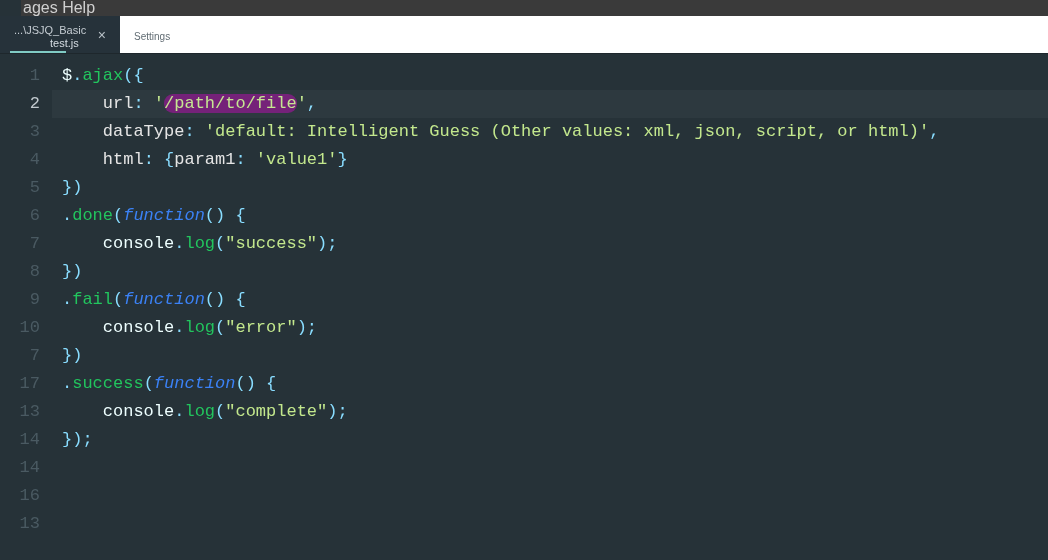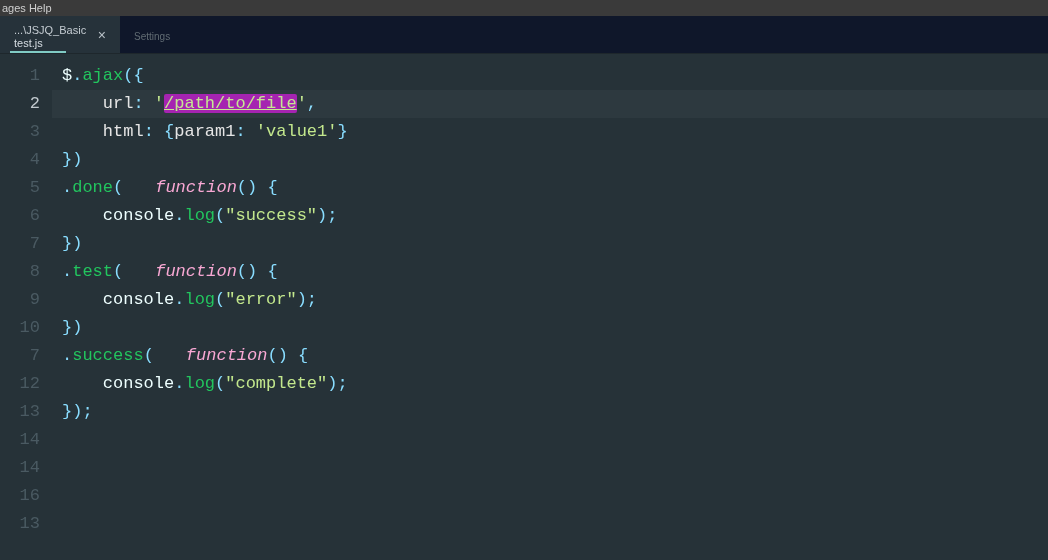--- a/index.html
+++ b/index.html
@@ -8,28 +8,29 @@
     background: #263238;
     font-family: "Consolas", "Menlo", "Courier New", monospace;
     font-size: 17px;
     color: #c3cee3;
   }
   .menubar {
     height: 16px;
     background: #3a3a3a;
     color: #d0d0d0;
     font-family: "Segoe UI", Arial, sans-serif;
-    font-size: 11px;
+    font-size: 16px;
     padding-left: 2px;
     display: flex;
     align-items: center;
+    margin-left: 21px;
   }
   .tabbar {
     height: 38px;
-    background: #0f172a;
+    background: #ffffff;
     display: flex;
     align-items: stretch;
     border-bottom: 1px solid #1e272c;
   }
   .tab {
     display: flex;
     flex-direction: column;
     justify-content: center;
     color: #9aa8b0;
     font-family: "Segoe UI", Arial, sans-serif;
@@ -43,21 +44,21 @@
     color: #d6dde3;
   }
   .tab.active::after {
     content: "";
     position: absolute;
     left: 10px; right: 54px; bottom: 0;
     height: 2px;
     background: #80cbc4;
   }
   .tab .path { line-height: 1.1; opacity: 0.9; }
-  .tab .file { line-height: 1.1; }
+  .tab .file { line-height: 1.1; margin-left: 36px; }
   .tab .close {
     position: absolute;
     right: 14px;
     top: 50%;
     transform: translateY(-50%);
     color: #b9c2c8;
     font-size: 14px;
     cursor: pointer;
   }
   .tab.plain {
@@ -100,29 +101,28 @@
   }
   .highlight {
     position: absolute;
     left: 0; right: 0;
     top: calc(8px + 28px);
     height: 28px;
     background: rgba(255,255,255,0.035);
     pointer-events: none;
   }
   .sel {
-    background: #a21caf;
-    border-radius: 2px;
-    text-decoration: underline;
+    background: #701a75;
+    border-radius: 9px;
   }
   .tk-punct   { color: #89ddff; }
   .tk-ident   { color: #eeffff; }
   .tk-prop    { color: #e5e5e5; }
   .tk-func    { color: #22c55e; }
-  .tk-keyword { color: #f9a8d4; font-style: italic; margin-left: 32px; }
+  .tk-keyword { color: #3b82f6; font-style: italic; }
   .tk-string  { color: #c3e88d; }
   .tk-comma   { color: #89ddff; }
 </style>
 </head>
 <body>
 
 <div class="menubar">
   <span>ages   Help</span>
 </div>
 
@@ -143,47 +143,48 @@
       <div class="ln current">2</div>
       <div class="ln">3</div>
       <div class="ln">4</div>
       <div class="ln">5</div>
       <div class="ln">6</div>
       <div class="ln">7</div>
       <div class="ln">8</div>
       <div class="ln">9</div>
       <div class="ln">10</div>
       <div class="ln">7</div>
-      <div class="ln">12</div>
+      <div class="ln">17</div>
       <div class="ln">13</div>
       <div class="ln">14</div>
       <div class="ln">14</div>
       <div class="ln">16</div>
       <div class="ln">13</div>
     </div>
   <div class="code">
     <div class="highlight"></div>
 
     <div class="line"><span class="tk-ident">$</span><span class="tk-punct">.</span><span class="tk-func">ajax</span><span class="tk-punct">({</span></div>
 
     <div class="line"><span>    </span><span class="tk-prop">url</span><span class="tk-punct">: </span><span class="tk-string">'</span><span class="tk-string sel">/path/to/file</span><span class="tk-string">'</span><span class="tk-comma">,</span></div>
 
 
+    <div class="line"><span>    </span><span class="tk-prop">dataType</span><span class="tk-punct">: </span><span class="tk-string">'default: Intelligent Guess (Other values: xml, json, script, or html)'</span><span class="tk-comma">,</span></div>
 
     <div class="line"><span>    </span><span class="tk-prop">html</span><span class="tk-punct">: {</span><span class="tk-prop">param1</span><span class="tk-punct">: </span><span class="tk-string">'value1'</span><span class="tk-punct">}</span></div>
 
     <div class="line"><span class="tk-punct">})</span></div>
 
     <div class="line"><span class="tk-punct">.</span><span class="tk-func">done</span><span class="tk-punct">(</span><span class="tk-keyword">function</span><span class="tk-punct">() {</span></div>
 
     <div class="line"><span>    </span><span class="tk-ident">console</span><span class="tk-punct">.</span><span class="tk-func">log</span><span class="tk-punct">(</span><span class="tk-string">"success"</span><span class="tk-punct">);</span></div>
 
     <div class="line"><span class="tk-punct">})</span></div>
 
-    <div class="line"><span class="tk-punct">.</span><span class="tk-func">test</span><span class="tk-punct">(</span><span class="tk-keyword">function</span><span class="tk-punct">() {</span></div>
+    <div class="line"><span class="tk-punct">.</span><span class="tk-func">fail</span><span class="tk-punct">(</span><span class="tk-keyword">function</span><span class="tk-punct">() {</span></div>
 
     <div class="line"><span>    </span><span class="tk-ident">console</span><span class="tk-punct">.</span><span class="tk-func">log</span><span class="tk-punct">(</span><span class="tk-string">"error"</span><span class="tk-punct">);</span></div>
 
     <div class="line"><span class="tk-punct">})</span></div>
 
     <div class="line"><span class="tk-punct">.</span><span class="tk-func">success</span><span class="tk-punct">(</span><span class="tk-keyword">function</span><span class="tk-punct">() {</span></div>
 
     <div class="line"><span>    </span><span class="tk-ident">console</span><span class="tk-punct">.</span><span class="tk-func">log</span><span class="tk-punct">(</span><span class="tk-string">"complete"</span><span class="tk-punct">);</span></div>
 
     <div class="line"><span class="tk-punct">});</span></div>

